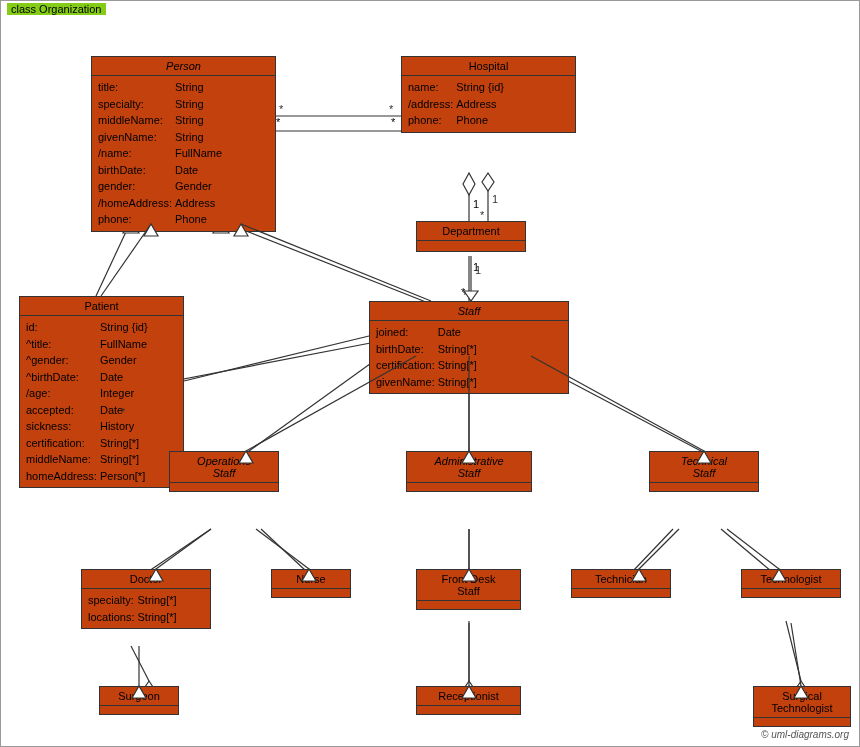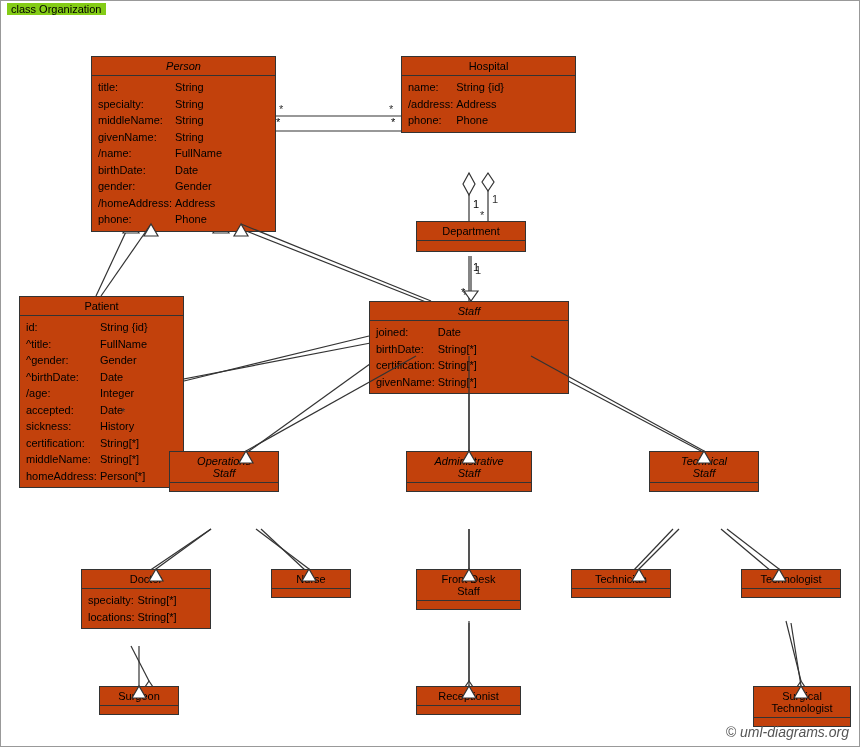--- a/index.html
+++ b/index.html
@@ -59,21 +59,21 @@
       position: absolute;
       top: 0; left: 0;
       width: 860px;
       height: 747px;
       pointer-events: none;
     }
     .copyright {
       position: absolute;
       bottom: 6px;
       right: 10px;
-      font-size: 14px;
+      font-size: 10px;
       color: #555;
       font-style: italic;
     }
   </style>
 </head>
 <body>
 
 <div id="diagram-container">
   <span class="class-label">class Organization</span>
 

